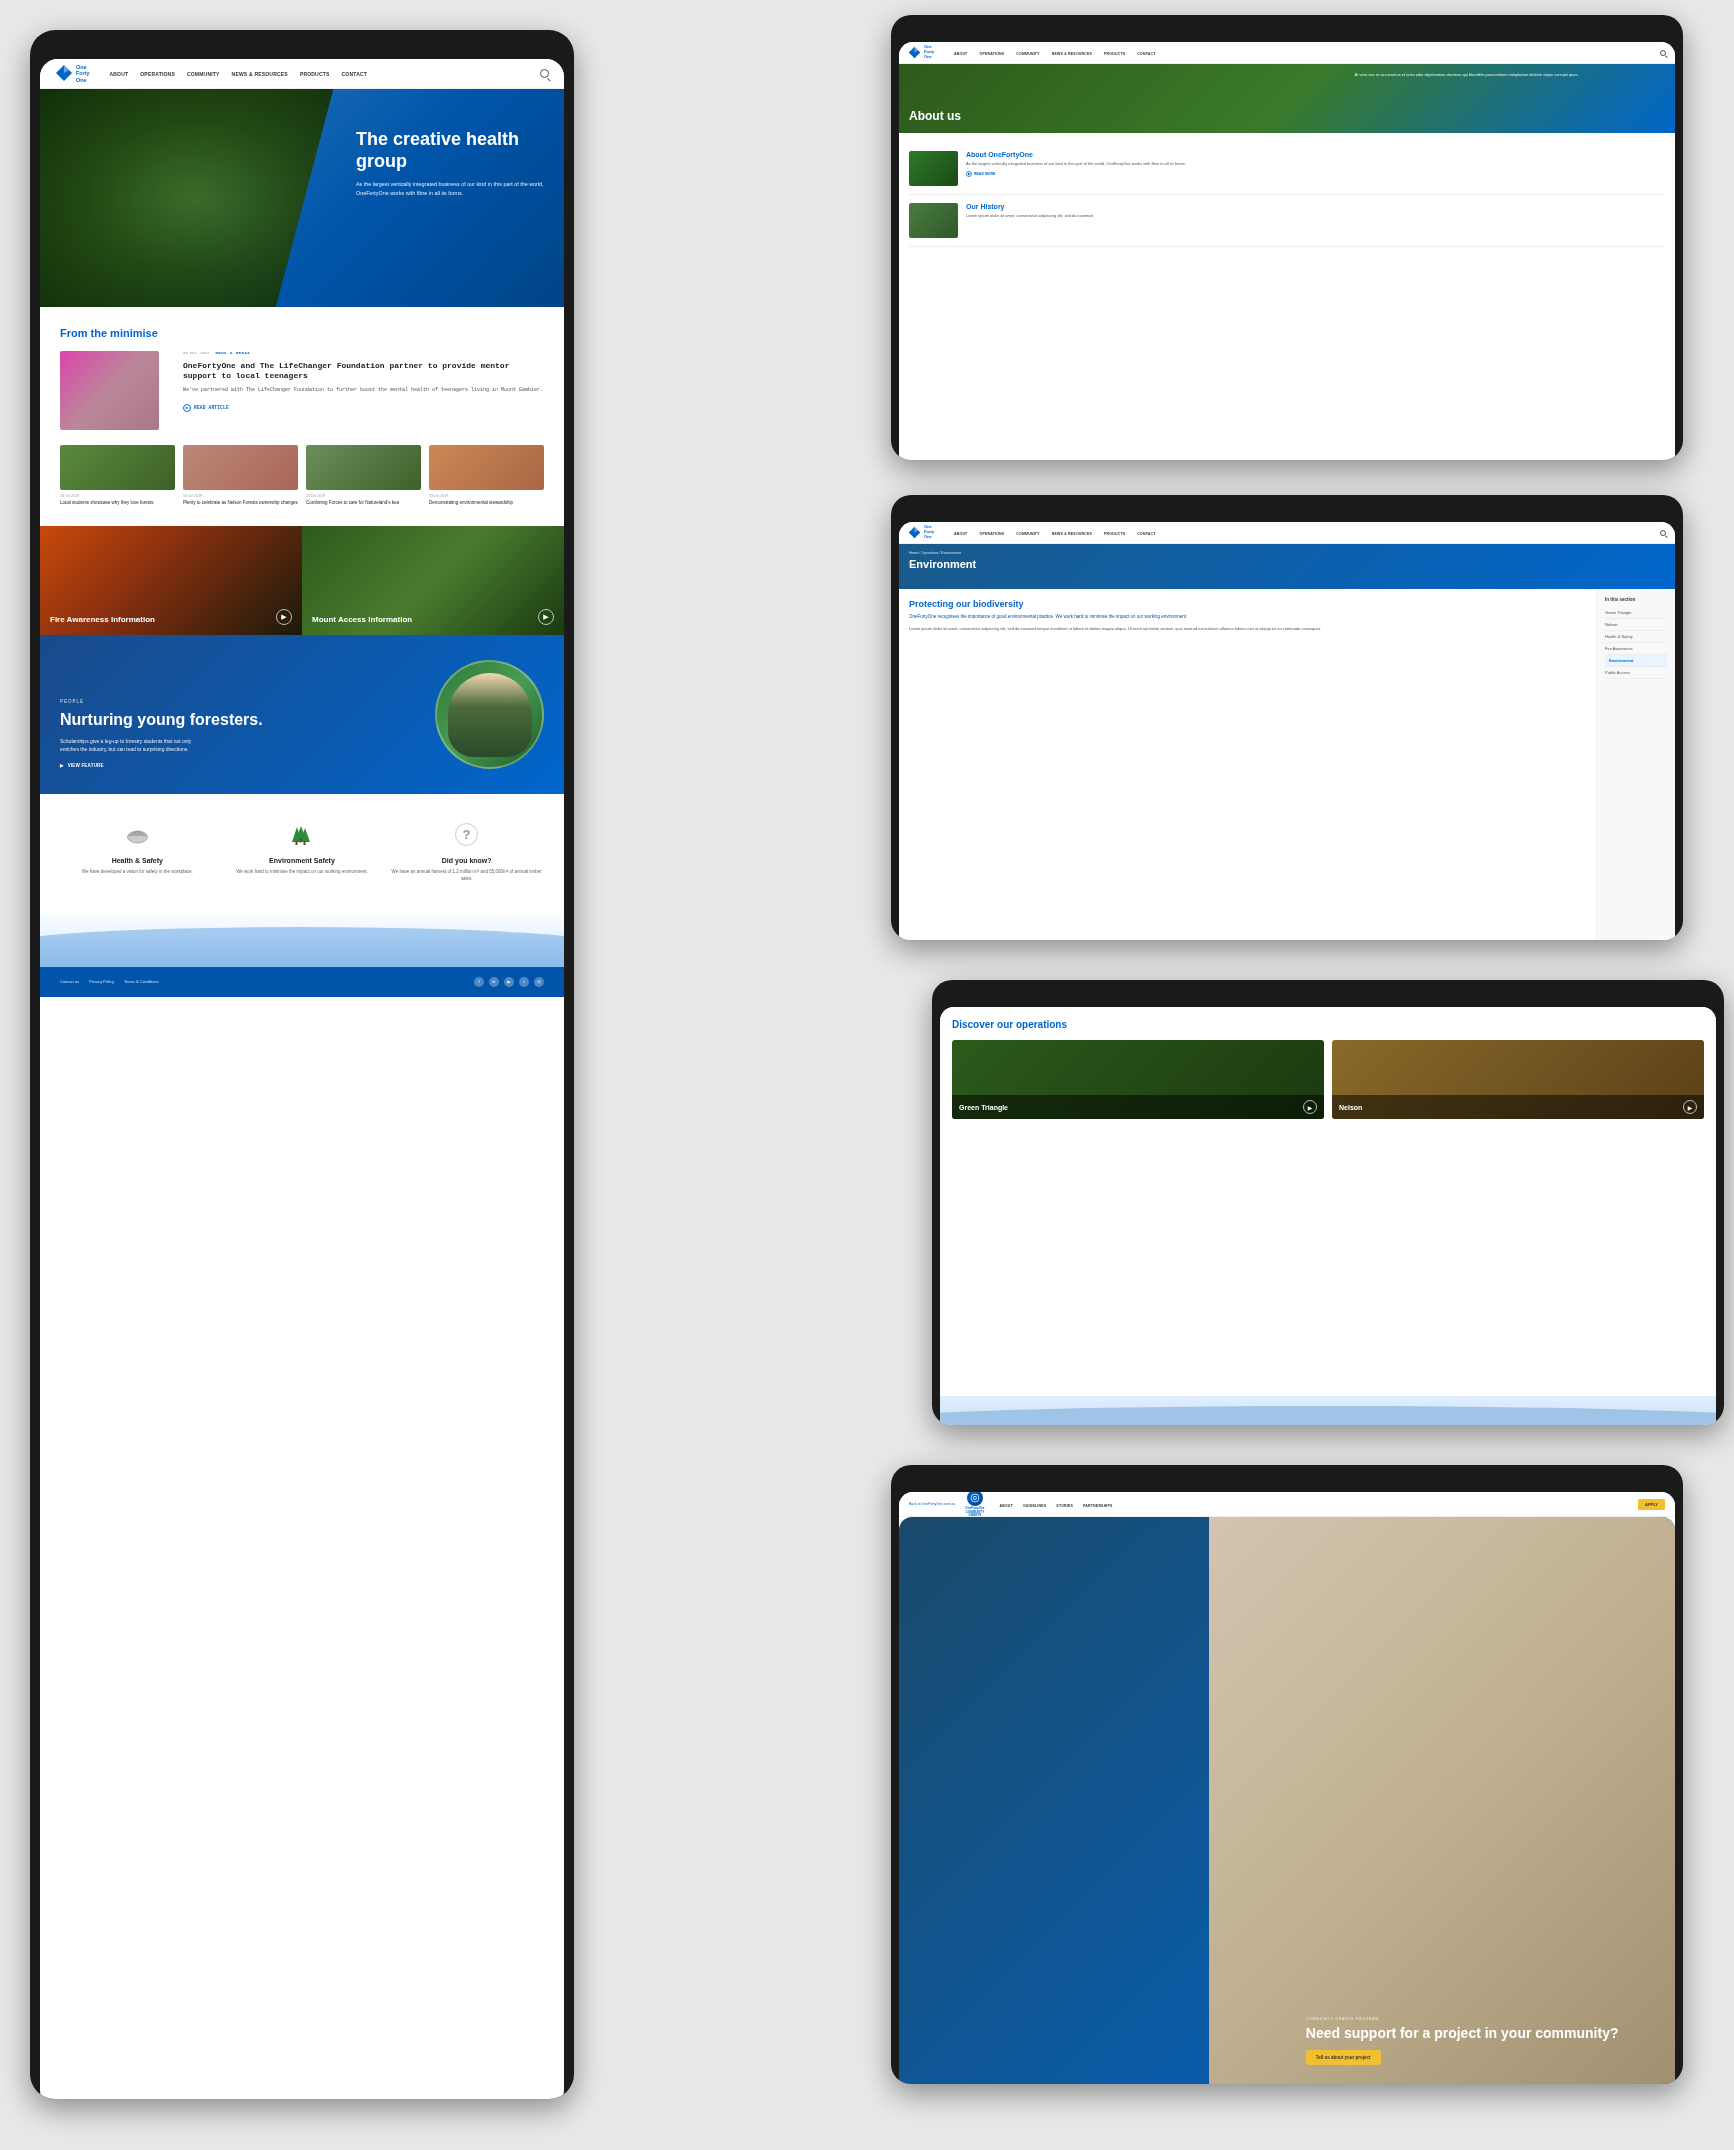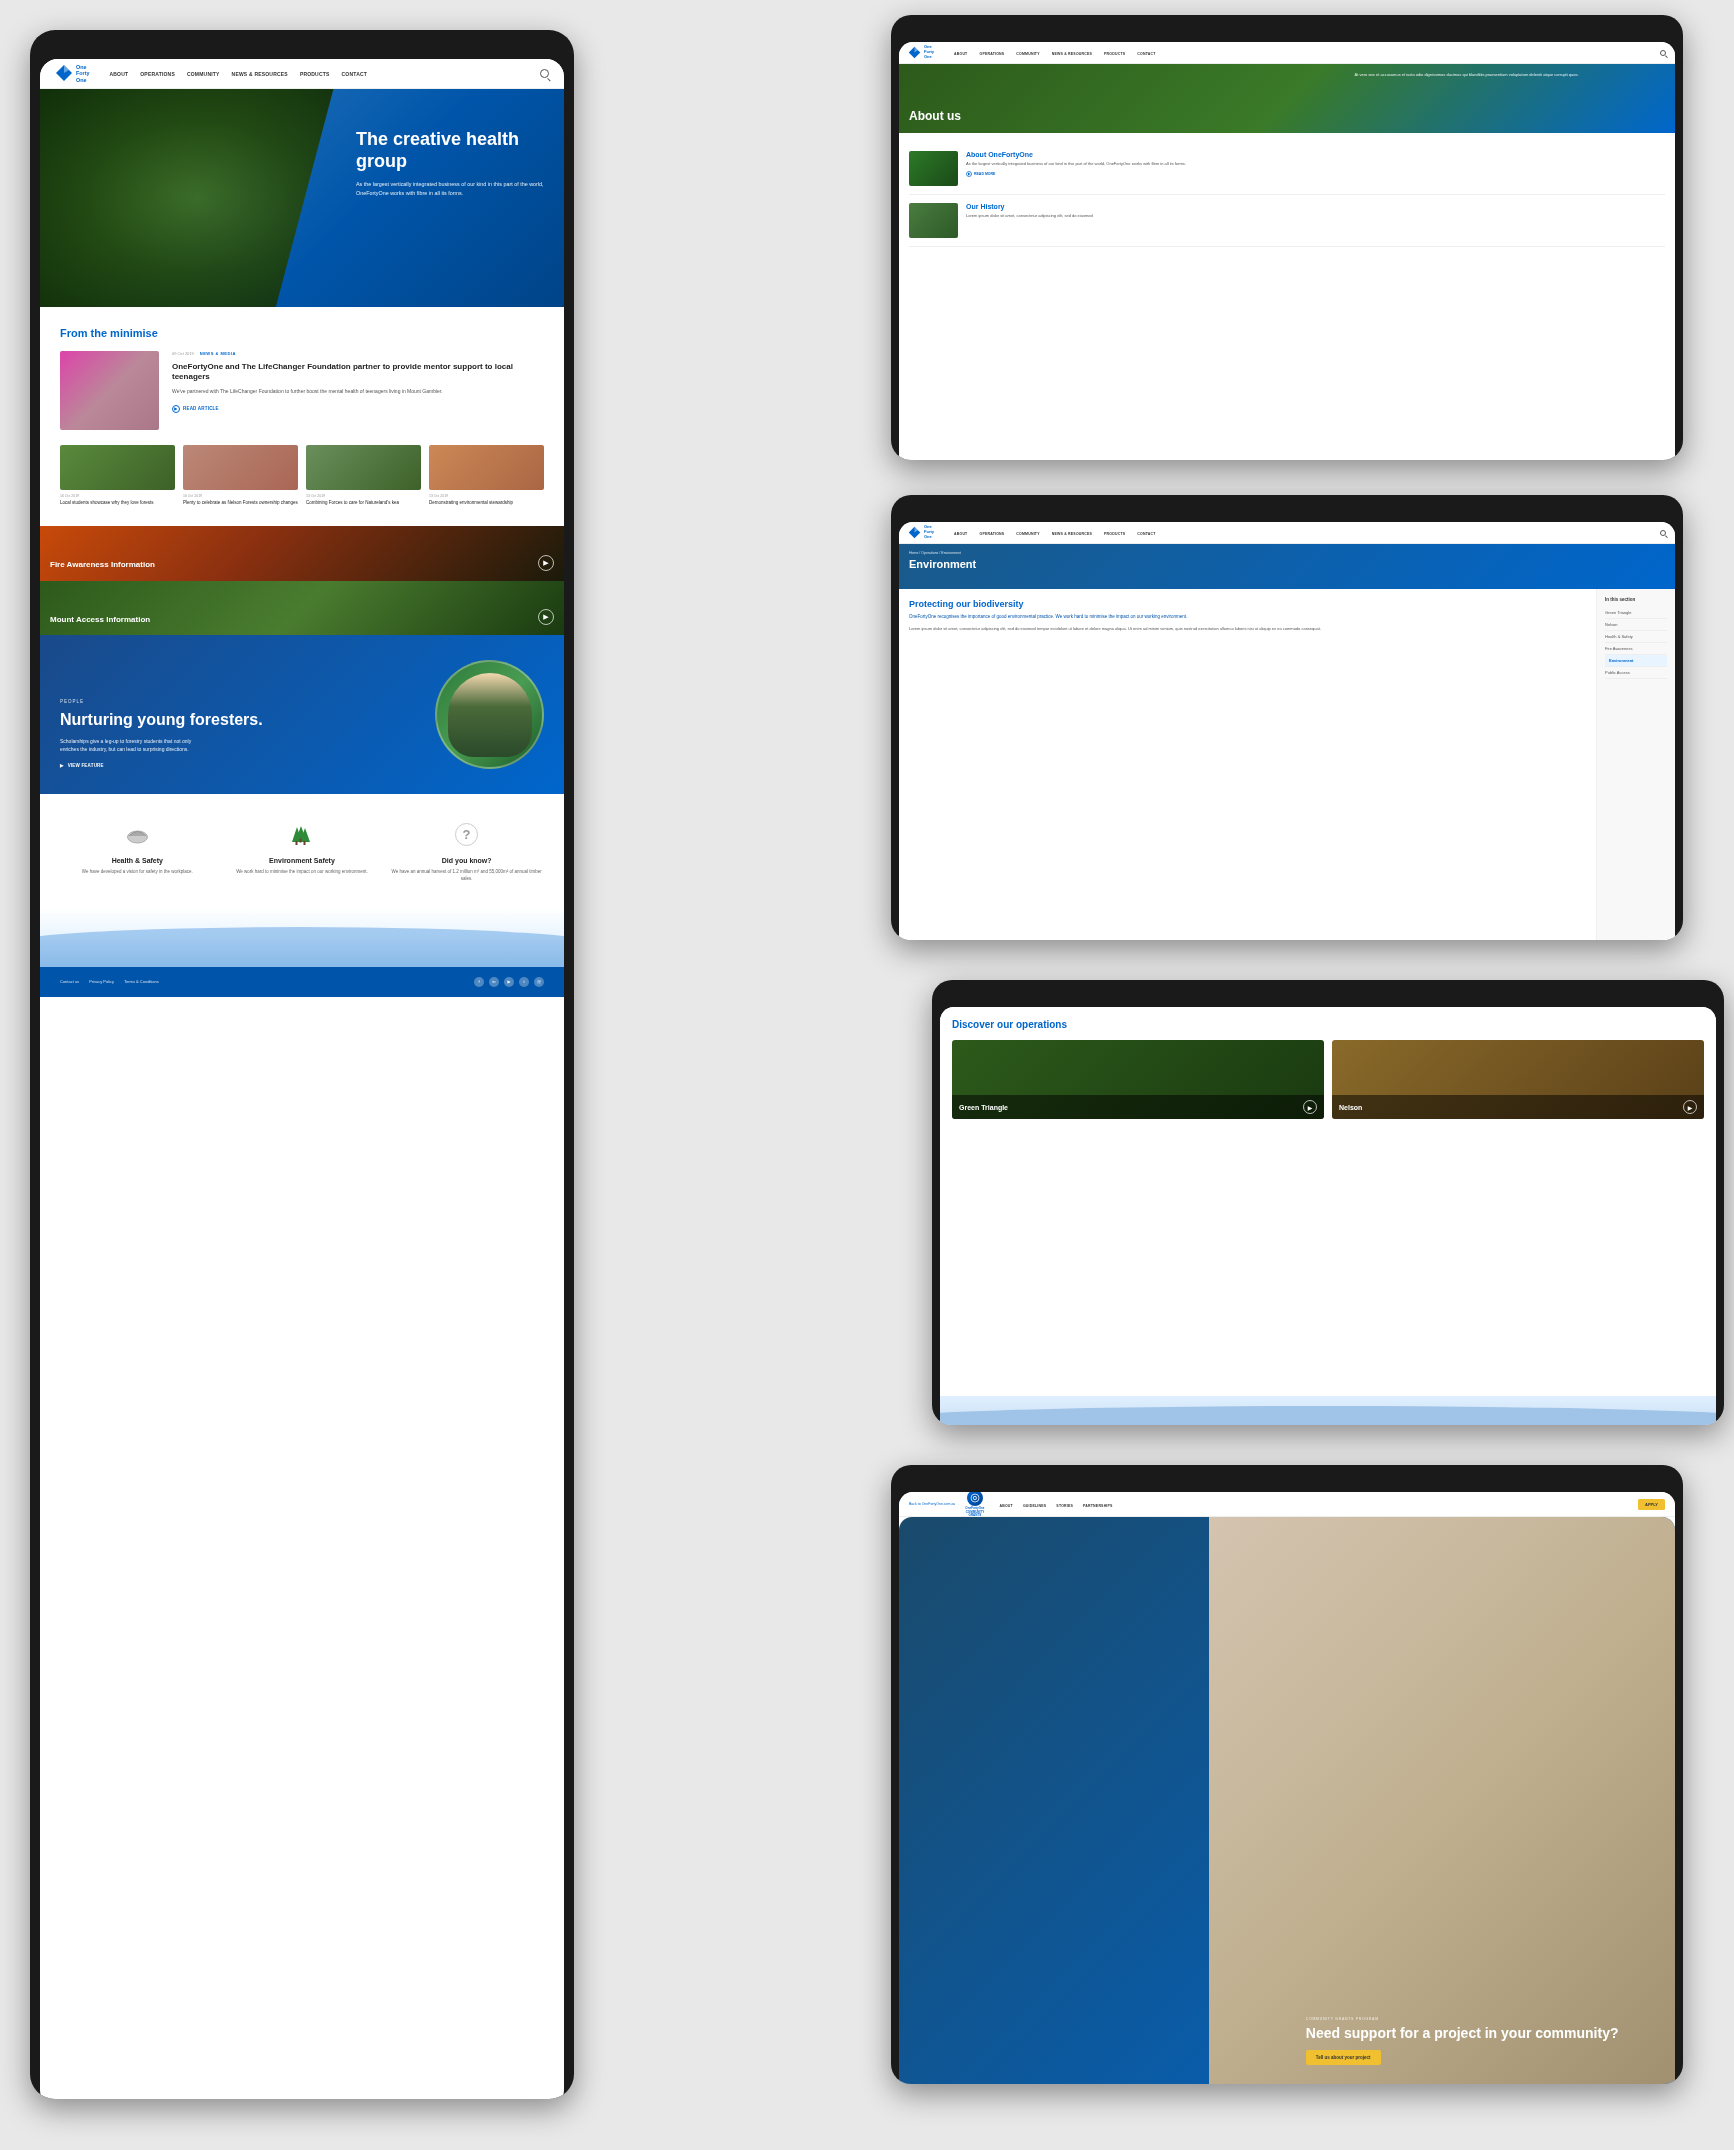--- a/index.html
+++ b/index.html
@@ -222,22 +222,23 @@
       background: #fff;
     }
     .section-title {
       font-size: 11px;
       font-weight: 700;
       color: #0066cc;
       margin-bottom: 12px;
     }
     .news-featured {
       display: flex;
-      gap: 13px;
+      gap: 24px;
       margin-bottom: 15px;
+      font-family: Liberation Mono, monospace;
     }
     .news-img {
       width: 99px;
       height: 79px;
       border-radius: 2px;
       flex-shrink: 0;
       overflow: hidden;
     }
     .news-img-people {
       background: linear-gradient(135deg, #d4a 0%, #b89 50%, #a78 100%);
@@ -317,21 +318,21 @@
     .thumb-forest { background: linear-gradient(135deg, #c85, #a64); }
 
     
     .blue-banner {
       background: linear-gradient(135deg, #0055aa 0%, #0077cc 100%);
       padding: 0;
       overflow: hidden;
     }
     .blue-banner-grid {
       display: grid;
-      grid-template-columns: 1fr;
+      grid-template-columns: 1fr 1fr;
       height: 109px;
     }
     .banner-card {
       position: relative;
       overflow: hidden;
       display: flex;
       align-items: flex-end;
       padding: 10px;
     }
     .banner-card-bg-fire {

